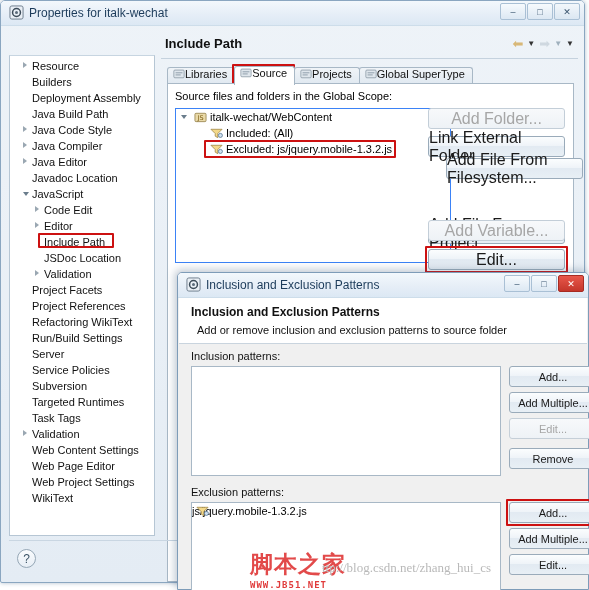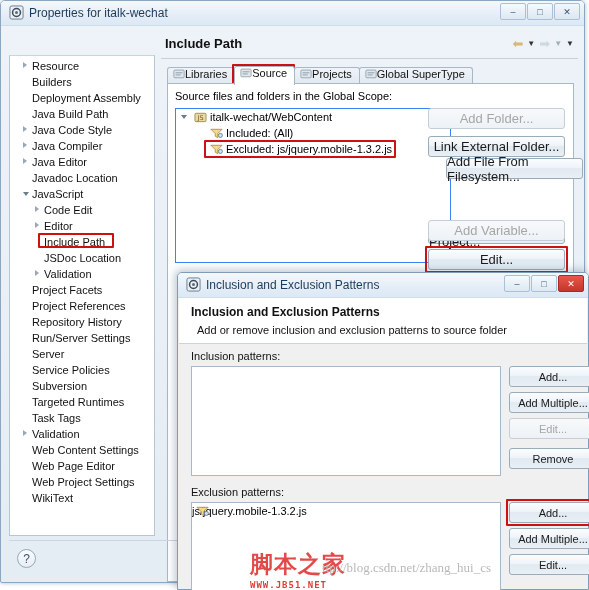--- a/index.html
+++ b/index.html
@@ -167,21 +167,21 @@
   .srcrow .txt { position: absolute; }
 
   .btncol {
     position: absolute; right: 8px; top: 24px; width: 137px;
   }
   .btn {
     width: 137px; height: 21px;
     border: 1px solid #9aabba;
     border-radius: 3px;
     background: linear-gradient(180deg,#fbfdfe 0%,#eef3f8 48%,#e2eaf2 50%,#e8eff5 100%);
-    font-size: 13px; color: #1a1a1a;
+    font-size: 16px; color: #1a1a1a;
     display: flex; align-items: center; justify-content: center;
     margin-bottom: 6px;
   }
   .btn.disabled { color: #a6a6a6; background: linear-gradient(180deg,#f7f9fb,#eef2f6); border-color:#c3ced8; }
 
   
   .bottombar {
     position: absolute; left: 8px; right: 8px; bottom: 6px; height: 36px;
     border-top: 1px solid #c9d6e2;
   }
@@ -296,22 +296,22 @@
             <div class="tnode lvl0"><span>Javadoc Location</span></div>
             <div class="tnode lvl0"><span class="arrow open"></span><span>JavaScript</span></div>
             <div class="tnode lvl1"><span class="arrow"></span><span>Code Edit</span></div>
             <div class="tnode lvl1"><span class="arrow"></span><span>Editor</span></div>
             <div class="tnode lvl1"><span>Include Path</span></div>
             <div class="redbox" style="left: 28px; top: 177px; width: 76px; height: 15px; border-color: rgb(204, 17, 17);"></div>
             <div class="tnode lvl1"><span>JSDoc Location</span></div>
             <div class="tnode lvl1"><span class="arrow"></span><span>Validation</span></div>
             <div class="tnode lvl0"><span>Project Facets</span></div>
             <div class="tnode lvl0"><span>Project References</span></div>
-            <div class="tnode lvl0"><span>Repository History</span></div>
-            <div class="tnode lvl0"><span>Run/Server Settings</span></div>
+            <div class="tnode lvl0"><span>Refactoring WikiText</span></div>
+            <div class="tnode lvl0"><span>Run/Build Settings</span></div>
             <div class="tnode lvl0"><span>Server</span></div>
             <div class="tnode lvl0"><span>Service Policies</span></div>
             <div class="tnode lvl0"><span>Subversion</span></div>
             <div class="tnode lvl0"><span>Targeted Runtimes</span></div>
             <div class="tnode lvl0"><span>Task Tags</span></div>
             <div class="tnode lvl0"><span class="arrow"></span><span>Validation</span></div>
             <div class="tnode lvl0"><span>Web Content Settings</span></div>
             <div class="tnode lvl0"><span>Web Page Editor</span></div>
             <div class="tnode lvl0"><span>Web Project Settings</span></div>
             <div class="tnode lvl0"><span>WikiText</span></div>

